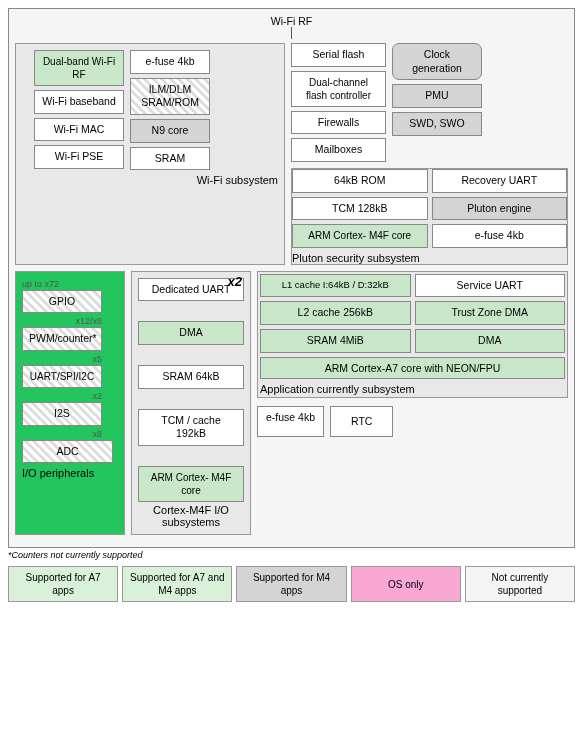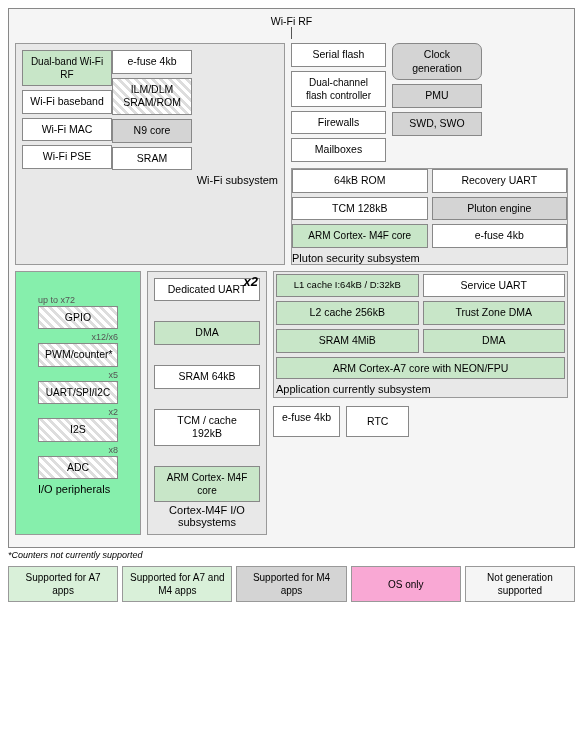--- a/index.html
+++ b/index.html
@@ -78,20 +78,22 @@
     }
 
     .wifi-subsystem-label {
       text-align: right;
       font-size: 11px;
       margin-top: 4px;
     }
 
     .wifi-top {
       display: flex;
+      gap: 6px;
+      margin-left: 12px;
     }
 
     .wifi-left {
       display: flex;
       flex-direction: column;
       gap: 4px;
     }
 
     .wifi-right {
       display: flex;
@@ -187,22 +189,22 @@
     
     .middle-row {
       display: flex;
       gap: 6px;
       margin-bottom: 6px;
     }
 
     
     .io-peripherals {
       border: 1px solid #999;
-      background: #86efac;
-      padding: 22px;
+      background: #22c55e;
+      padding: 6px;
       flex: 0 0 110px;
       position: relative;
     }
 
     .io-label {
       font-size: 11px;
       margin-top: 4px;
     }
 
     .io-item {
@@ -391,21 +393,21 @@
         <div class="io-sublabel" style="text-align:right;width:80px;">x5</div>
         <div class="io-item">
           <div class="block block-hatch" style="width:80px;font-size:10px;">UART/SPI/I2C</div>
         </div>
         <div class="io-sublabel" style="text-align:right;width:80px;">x2</div>
         <div class="io-item">
           <div class="block block-hatch" style="width:80px;">I2S</div>
         </div>
         <div class="io-sublabel" style="text-align:right;width:80px;">x8</div>
         <div class="io-item">
-          <div class="block block-hatch" style="width:80px;">ADC</div>
+          <div class="block block-hatch" style="width:91px;">ADC</div>
         </div>
         <div class="io-label">I/O peripherals</div>
       </div>
 
       <div class="cortex-subsystem">
         <div class="x2-label">x2</div>
         <div class="cortex-blocks">
           <div class="block block-white">Dedicated
 UART</div>
           <div class="block block-green">DMA</div>
@@ -464,18 +466,18 @@
     <div class="legend-item legend-m4">
       <span>Supported
 for M4
 apps</span>
     </div>
     <div class="legend-item legend-os">
       <span>OS only</span>
     </div>
     <div class="legend-item legend-not">
       <span>Not
-generation
+currently
 supported</span>
     </div>
   </div>
 
 </div>
 
 </body></html>

